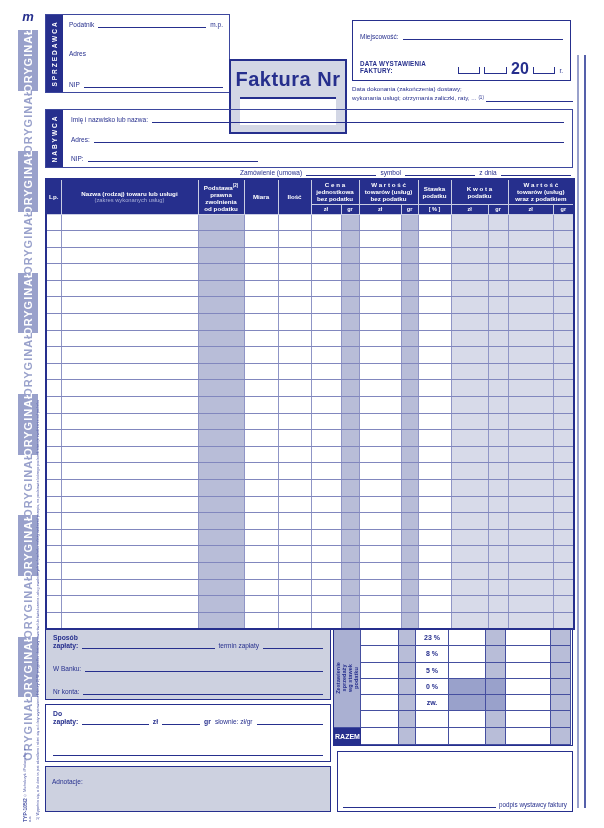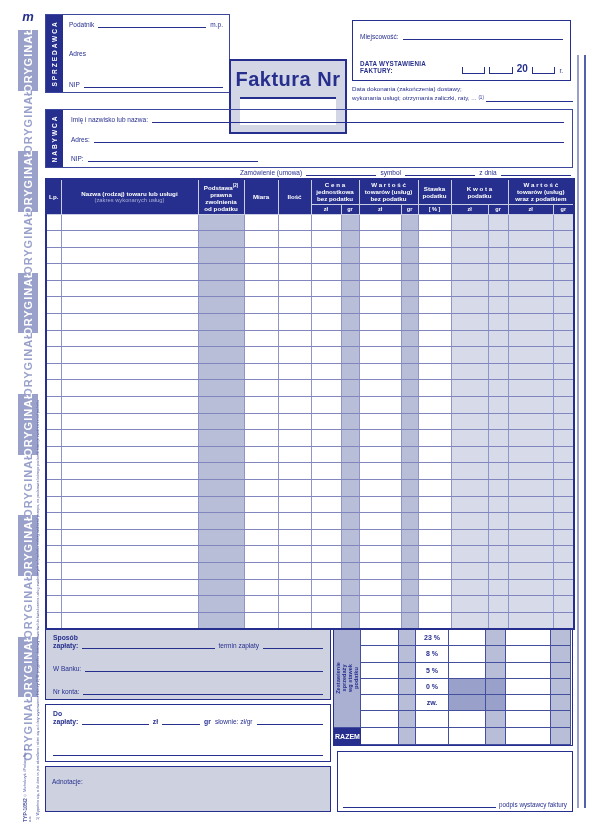--- a/index.html
+++ b/index.html
@@ -40,21 +40,21 @@
   
   .fbox{left:229px;top:17px;width:118px;height:75px;background:#d3d7e5;border:2px solid #262f8d;box-sizing:border-box;margin-top:42px;}
   .fbox .title{font-size:20px;font-weight:bold;text-align:center;margin-top:7px;letter-spacing:0.5px;}
   .fbox .numbox{position:absolute;left:9px;right:9px;bottom:7px;height:26px;background:#ffffff;border-top:2px solid #262f8d;}
 
   
   .dbox{left:352px;top:20px;width:219px;height:61px;border:1.5px solid #262f8d;box-sizing:border-box;padding:10px 7px 6px 7px;
         display:flex;flex-direction:column;justify-content:space-between;}
   .dateseg{display:inline-block;width:22px;height:6px;border-bottom:1.2px solid #262f8d;
            border-left:1.2px solid #262f8d;border-right:1.2px solid #262f8d;}
-  .century{font-size:10px;font-weight:bold;line-height:10px;}
+  .century{font-size:16px;font-weight:bold;line-height:10px;}
   .datebold{font-size:6.3px;font-weight:bold;letter-spacing:0.2px;}
 
   .delivery{left:352px;top:85px;width:221px;font-size:6.2px;line-height:8px;}
 
   
   .buyer{left:45px;top:109px;width:526px;height:57px;border:1.5px solid #3d479e;}
   .buyer .fields{position:absolute;left:17px;right:0;top:0;bottom:0;padding:4px 8px 5px 8px;display:flex;flex-direction:column;justify-content:space-between;}
   .order-line{left:240px;top:167px;width:331px;font-size:6.5px;}
 
   

